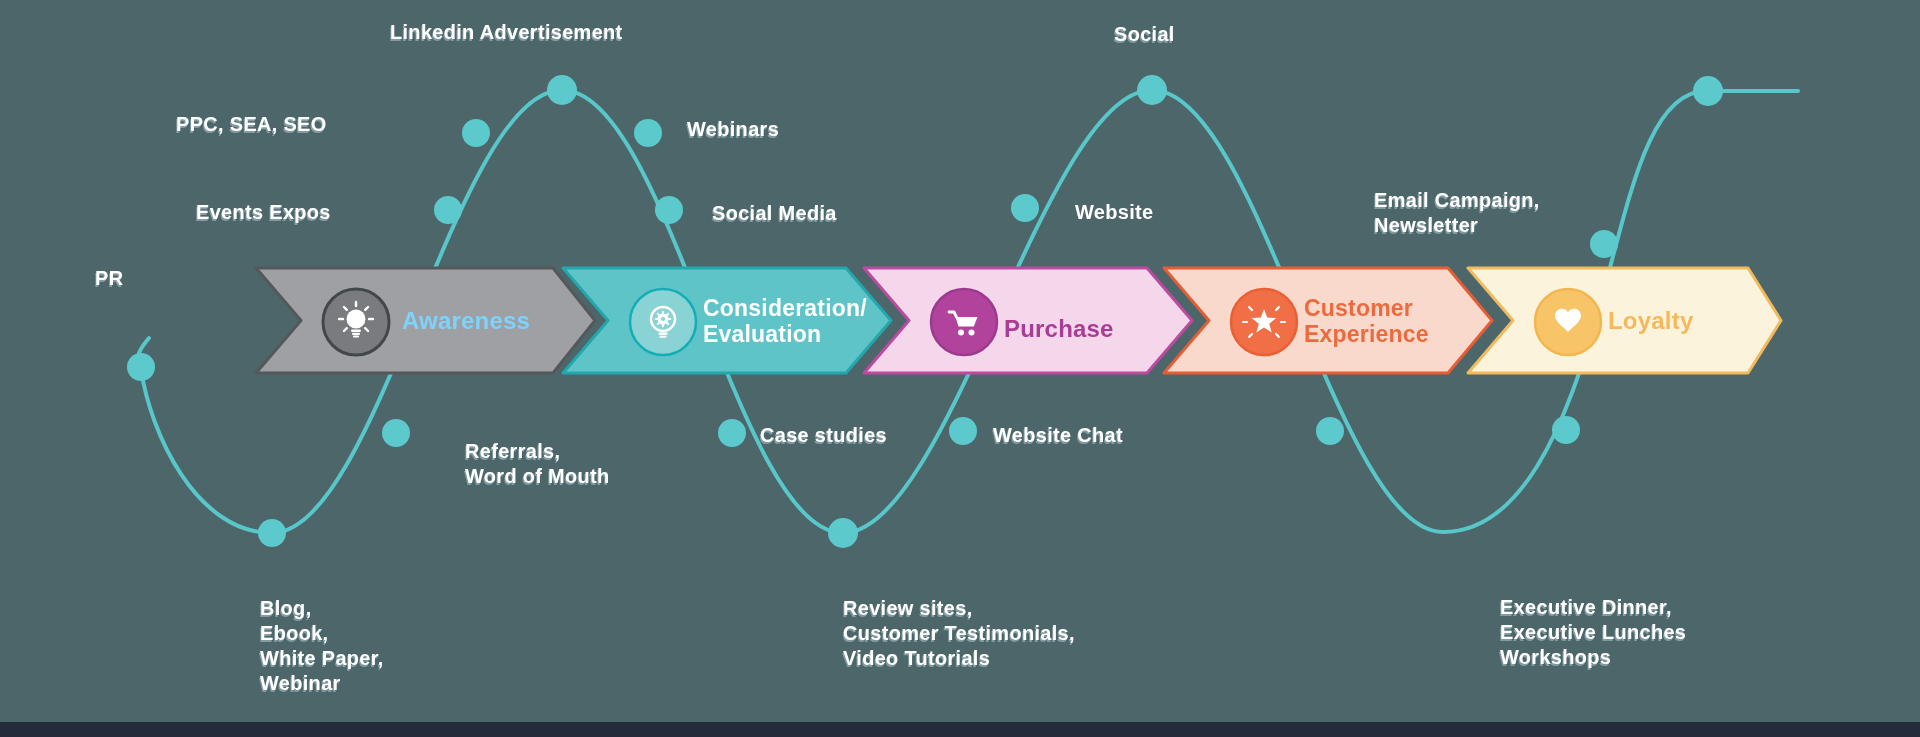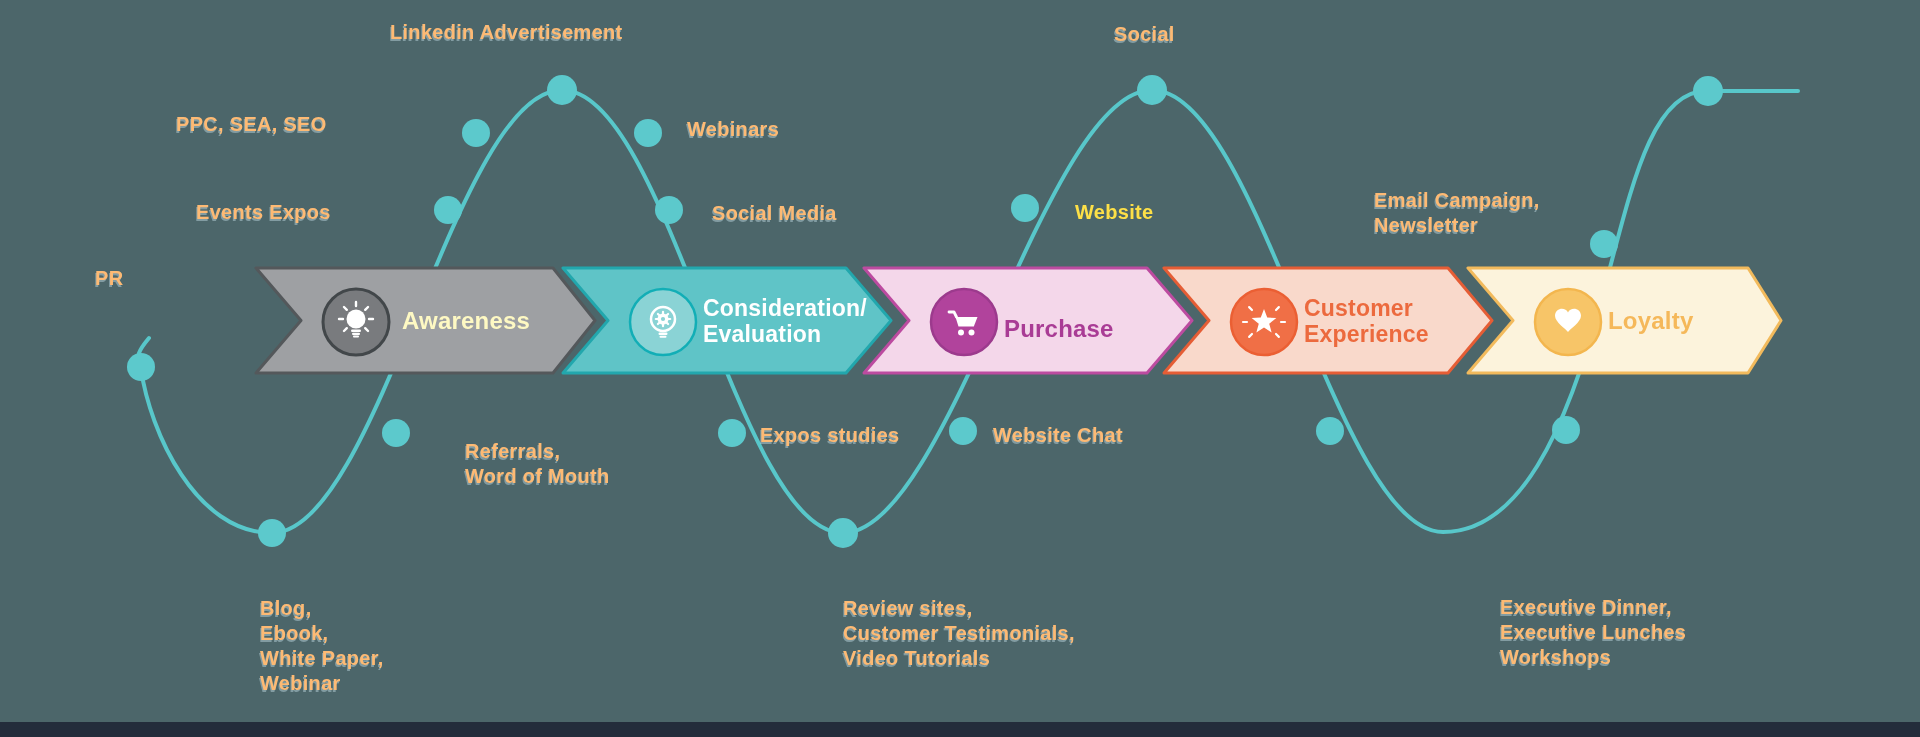--- a/index.html
+++ b/index.html
@@ -6,31 +6,31 @@
   .stage-canvas{
     position:relative;width:1920px;height:737px;overflow:hidden;
     background:#4C666A;
     font-family:"Liberation Sans",sans-serif;
   }
   svg.layer{position:absolute;left:0;top:0;}
   
   .tp{
     position:absolute;
     font-size:20px;font-weight:600;letter-spacing:.3px;
-    color:#fdba74;line-height:25px;white-space:pre-line;
+    color:#ffffff;line-height:25px;white-space:pre-line;
     text-shadow:-1px 2px 0 rgba(206,231,240,.42);
   }
-  .tp--dark{color:#fde047;text-shadow:none;}
+  .tp--dark{color:#ffffff;text-shadow:none;}
   
   .stage-label{
     position:absolute;top:321px;transform:translateY(-50%);
     font-size:23px;font-weight:bold;letter-spacing:.2px;
     line-height:26px;white-space:pre-line;
   }
-  .stage-label--awareness{color:#fef9c3;}
+  .stage-label--awareness{color:#7dd3fc;}
   .stage-label--consideration{color:#FFFFFF;}
   .stage-label--purchase{color:#A93C95;}
   .stage-label--experience{color:#EC6A3E;}
   .stage-label--loyalty{color:#F5B85A;}
   .footer-bar{
     position:absolute;left:0;bottom:0;width:1920px;height:15px;
     background:#232C3B;
   }
 </style>
 </head>
@@ -160,21 +160,21 @@
   <div class="tp" style="left:196px;top:200px;">Events Expos</div>
   <div class="tp" style="left:95px;top:266px;">PR</div>
   <div class="tp" style="left:687px;top:117px;">Webinars</div>
   <div class="tp" style="left:712px;top:201px;">Social Media</div>
   <div class="tp" style="left:1114px;top:22px;">Social</div>
   <div class="tp tp--dark" style="left:1075px;top:200px;">Website</div>
   <div class="tp" style="left:1374px;top:188px;">Email Campaign,
 Newsletter</div>
   <div class="tp" style="left:465px;top:439px;">Referrals,
 Word of Mouth</div>
-  <div class="tp" style="left:760px;top:423px;">Expos studies</div>
+  <div class="tp" style="left:760px;top:423px;">Case studies</div>
   <div class="tp" style="left:993px;top:423px;">Website Chat</div>
   <div class="tp" style="left:260px;top:596px;">Blog,
 Ebook,
 White Paper,
 Webinar</div>
   <div class="tp" style="left:843px;top:596px;">Review sites,
 Customer Testimonials,
 Video Tutorials</div>
   <div class="tp" style="left:1500px;top:595px;">Executive Dinner,
 Executive Lunches

